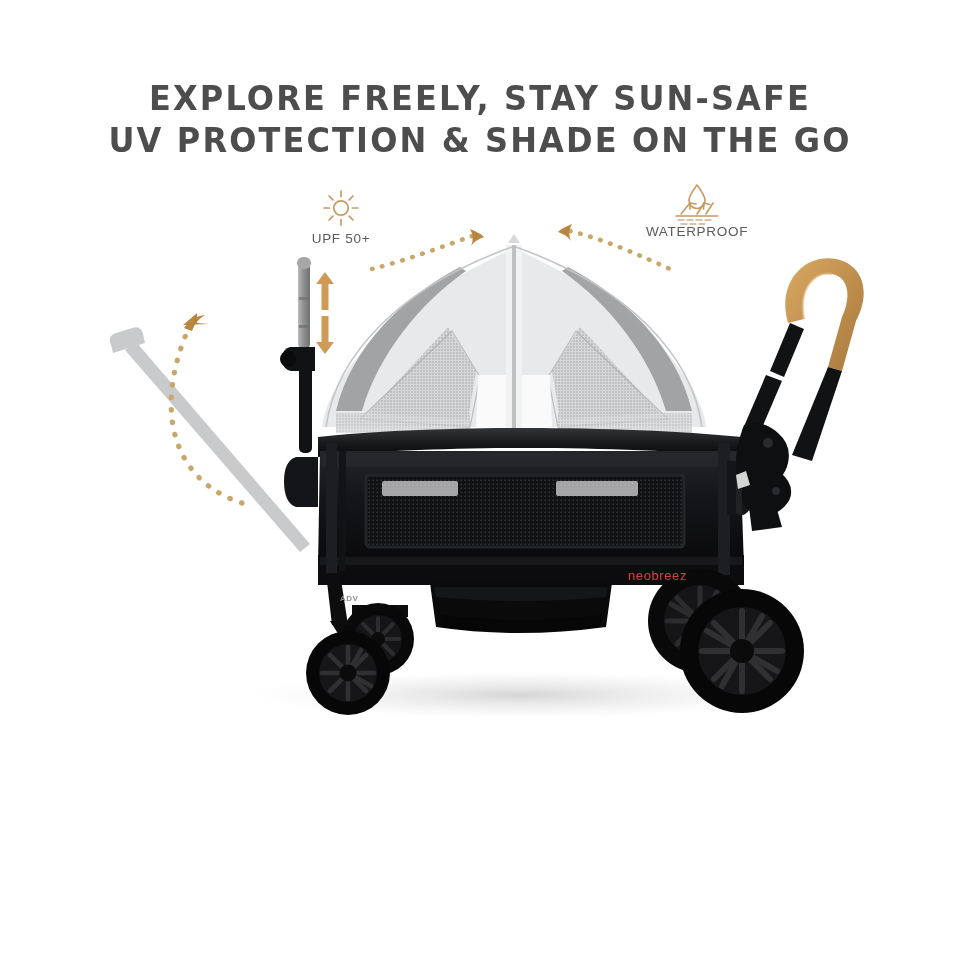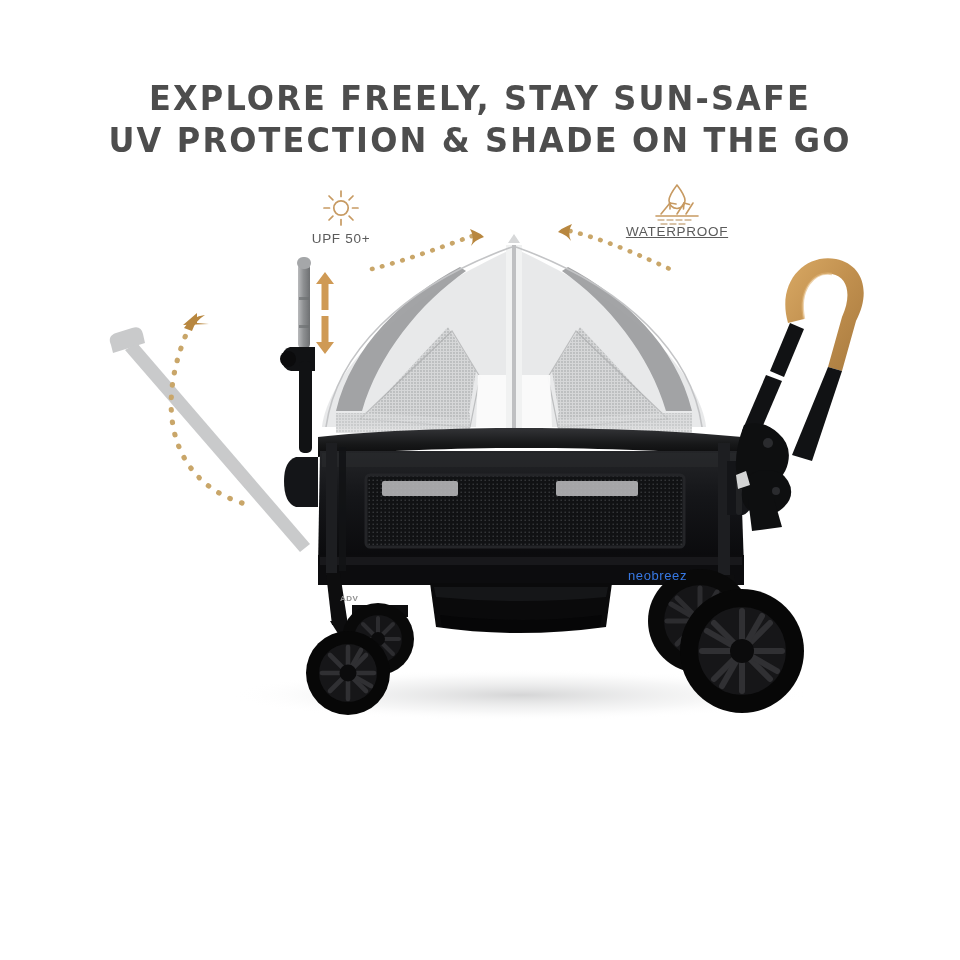--- a/index.html
+++ b/index.html
@@ -64,21 +64,21 @@
     font-size: 13.5px;
     letter-spacing: 0.7px;
     font-family: "Liberation Sans", sans-serif;
   }
   .feature .icon-wrap {
     display: block;
     height: 40px;
     margin-bottom: 3px;
   }
   .feature-upf { left: 268px; top: 13px; width: 146px; }
-  .feature-water { left: 592px; top: 6px; width: 170px; text-decoration: underline; }
+  .feature-water { left: 612px; top: 6px; width: 170px; }
 
   
   .leader { position: absolute; }
 
   
   .adjust-arrows { position: absolute; left: 308px; top: 95px; }
 
   
   .fold-arc { position: absolute; left: 100px; top: 120px; }
 
@@ -86,21 +86,21 @@
   .ghost-handle { position: absolute; left: 95px; top: 145px; }
 
   
   .wagon { position: absolute; left: 0; top: 0; }
 
   
   .brandmark {
     position: absolute;
     left: 628px;
     top: 393px;
-    color: #3b82f6;
+    color: #ef4444;
     font-size: 13px;
     letter-spacing: 0.6px;
     font-family: "Liberation Sans", sans-serif;
     opacity: 0.92;
   }
   .adv-badge {
     position: absolute;
     left: 340px;
     top: 419px;
     color: #8e8e8e;

